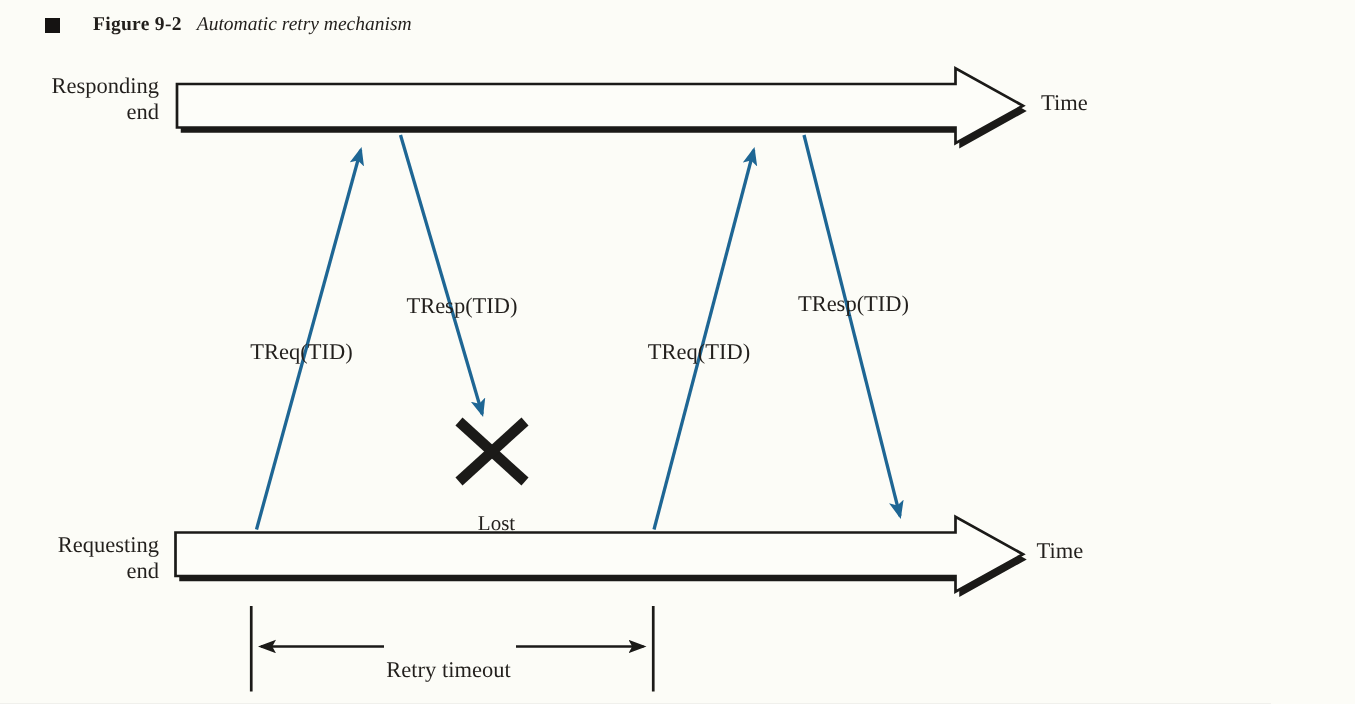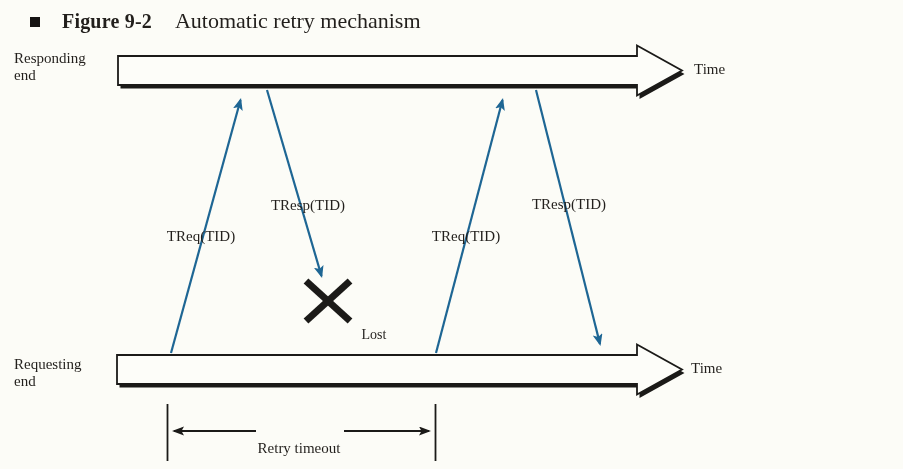--- a/index.html
+++ b/index.html
@@ -15,37 +15,37 @@
   #figure-header{
     position:absolute;left:30px;top:8px;
     display:flex;align-items:center;
     white-space:nowrap;
   }
   #figure-bullet{
     width:10px;height:10px;background:#151312;
     display:inline-block;margin-right:22px;margin-top:1px;
     flex:0 0 auto;
   }
-  #figure-number{font-weight:bold;font-size:20px;letter-spacing:.2px;}
-  #figure-title{font-size:22px;margin-left:23px;}
+  #figure-number{font-weight:bold;font-size:13px;letter-spacing:.2px;}
+  #figure-title{font-size:13px;margin-left:10px;font-style:italic;}
   
   .lbl{position:absolute;font-size:15px;line-height:17px;}
   .lbl.centered{transform:translate(-50%,-50%);white-space:nowrap;}
   #responding-label,#requesting-label{
-    left:14px;width:92px;
+    left:14px;width:92px;text-align:right;
   }
   #responding-label{top:50px;}
   #requesting-label{top:356px;}
   #time-top{left:694px;top:61px;}
   #time-bottom{left:691px;top:360px;}
   #treq1-label{left:201px;top:236px;}
   #tresp1-label{left:308px;top:205px;}
   #treq2-label{left:466px;top:236px;}
   #tresp2-label{left:569px;top:204px;}
-  #lost-label{left:331px;top:334px;font-size:14px;margin-left:43px;}
+  #lost-label{left:331px;top:350px;font-size:14px;}
   #retry-timeout-label{left:299px;top:448px;}
   
   #diagram-svg{position:absolute;left:0;top:0;}
 </style>
 </head>
 <body>
 
 <div id="page">
 
   <div id="figure-header">

